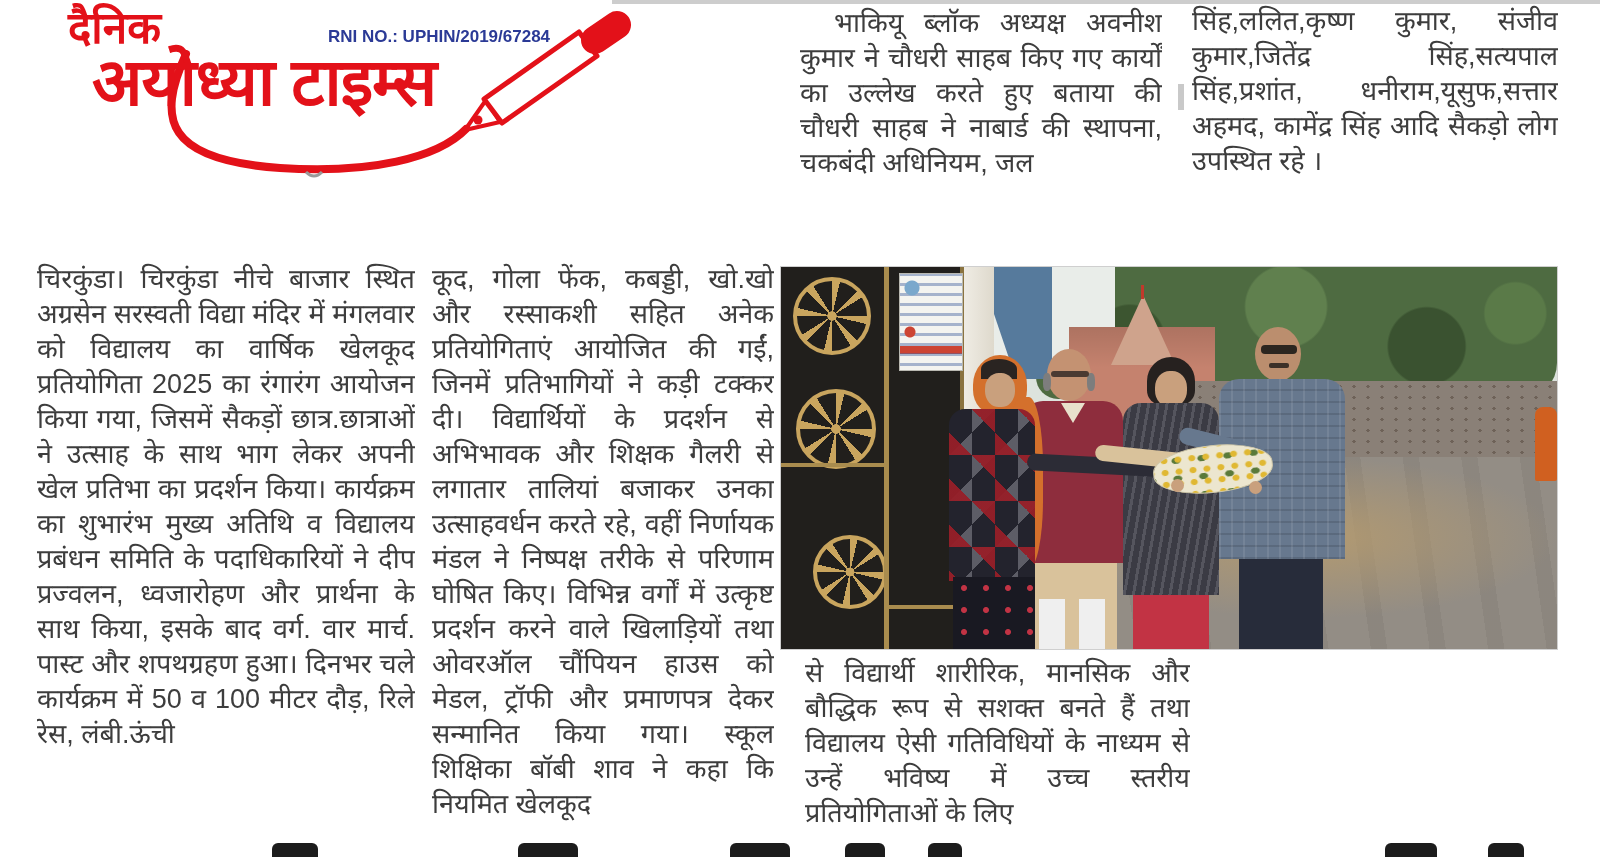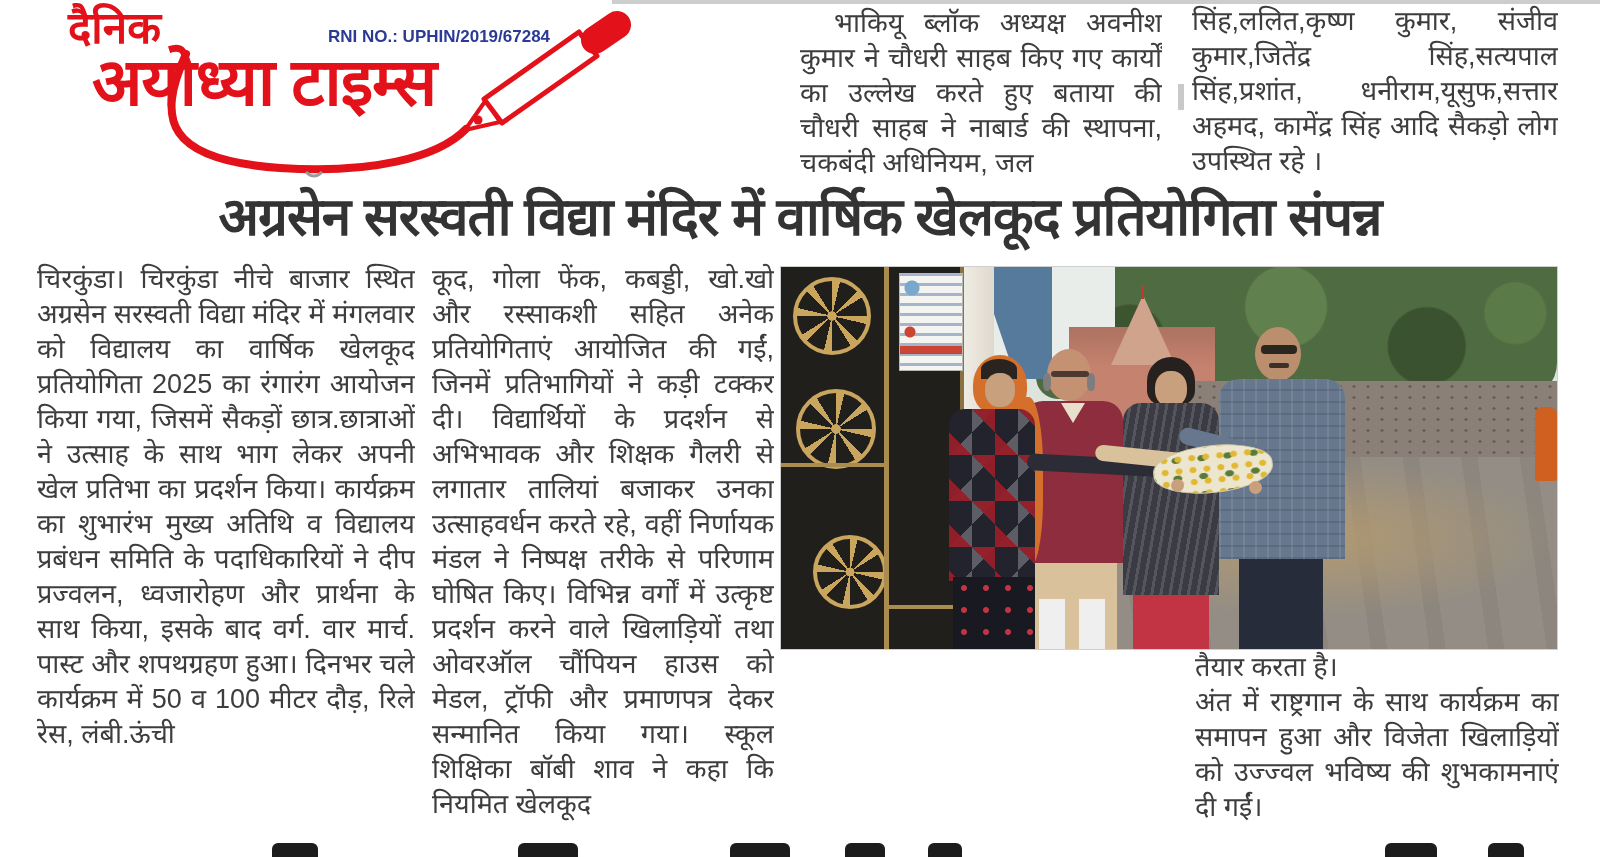--- a/index.html
+++ b/index.html
@@ -153,26 +153,24 @@
       <path d="M288,170 q8,8 16,0" fill="none" stroke="#9a9a9a" stroke-width="3"></path>
     </svg>
     <div class="tagline">दैनिक</div>
     <div class="title">अयोध्या टाइम्स</div>
     <div class="rni">RNI NO.: UPHIN/2019/67284</div>
   </div>
 
   <div class="abs news-text tcol2">भाकियू ब्लॉक अध्यक्ष अवनीश कुमार ने चौधरी साहब किए गए कार्यों का उल्लेख करते हुए बताया की चौधरी साहब ने नाबार्ड की स्थापना, चकबंदी अधिनियम, जल</div>
   <div class="abs news-text tcol3">सिंह,ललित,कृष्ण कुमार, संजीव कुमार,जितेंद्र सिंह,सत्यपाल सिंह,प्रशांत, धनीराम,यूसुफ,सत्तार अहमद, कामेंद्र सिंह आदि सैकड़ो लोग उपस्थित रहे ।</div>
 
-  <div class="abs headline">अग्रसेन सरस्वती विद्या मंदिर में वार्षिक खेलकूद प्रतियोगिता संपन्न</div>
 
   <div class="abs news-text colA">चिरकुंडा। चिरकुंडा नीचे बाजार स्थित अग्रसेन सरस्वती विद्या मंदिर में मंगलवार को विद्यालय का वार्षिक खेलकूद प्रतियोगिता 2025 का रंगारंग आयोजन किया गया, जिसमें सैकड़ों छात्र.छात्राओं ने उत्साह के साथ भाग लेकर अपनी खेल प्रतिभा का प्रदर्शन किया। कार्यक्रम का शुभारंभ मुख्य अतिथि व विद्यालय प्रबंधन समिति के पदाधिकारियों ने दीप प्रज्वलन, ध्वजारोहण और प्रार्थना के साथ किया, इसके बाद वर्ग. वार मार्च. पास्ट और शपथग्रहण हुआ। दिनभर चले कार्यक्रम में 50 व 100 मीटर दौड़, रिले रेस, लंबी.ऊंची</div>
   <div class="abs news-text colB">कूद, गोला फेंक, कबड्डी, खो.खो और रस्साकशी सहित अनेक प्रतियोगिताएं आयोजित की गईं, जिनमें प्रतिभागियों ने कड़ी टक्कर दी। विद्यार्थियों के प्रदर्शन से अभिभावक और शिक्षक गैलरी से लगातार तालियां बजाकर उनका उत्साहवर्धन करते रहे, वहीं निर्णायक मंडल ने निष्पक्ष तरीके से परिणाम घोषित किए। विभिन्न वर्गों में उत्कृष्ट प्रदर्शन करने वाले खिलाड़ियों तथा ओवरऑल चौंपियन हाउस को मेडल, ट्रॉफी और प्रमाणपत्र देकर सन्मानित किया गया। स्कूल शिक्षिका बॉबी शाव ने कहा कि नियमित खेलकूद</div>
-  <div class="abs news-text colD">तैयार करता है।
-अंत में राष्ट्रगान के साथ कार्यक्रम का समापन हुआ और विजेता खिलाड़ियों को उज्ज्वल भविष्य की शुभकामनाएं दी गईं।</div>
+  <div class="abs news-text colC">से विद्यार्थी शारीरिक, मानसिक और बौद्धिक रूप से सशक्त बनते हैं तथा विद्यालय ऐसी गतिविधियों के नाध्यम से उन्हें भविष्य में उच्च स्तरीय प्रतियोगिताओं के लिए</div>
 
   <div class="abs photo">
     <div class="trees"></div>
     <div class="skypatch"></div>
     <div class="building"></div>
     <div class="temple"></div>
     <div class="templeflag"></div>
     <div class="wall"></div>
     <div class="ground"></div>
     <div class="gate">

